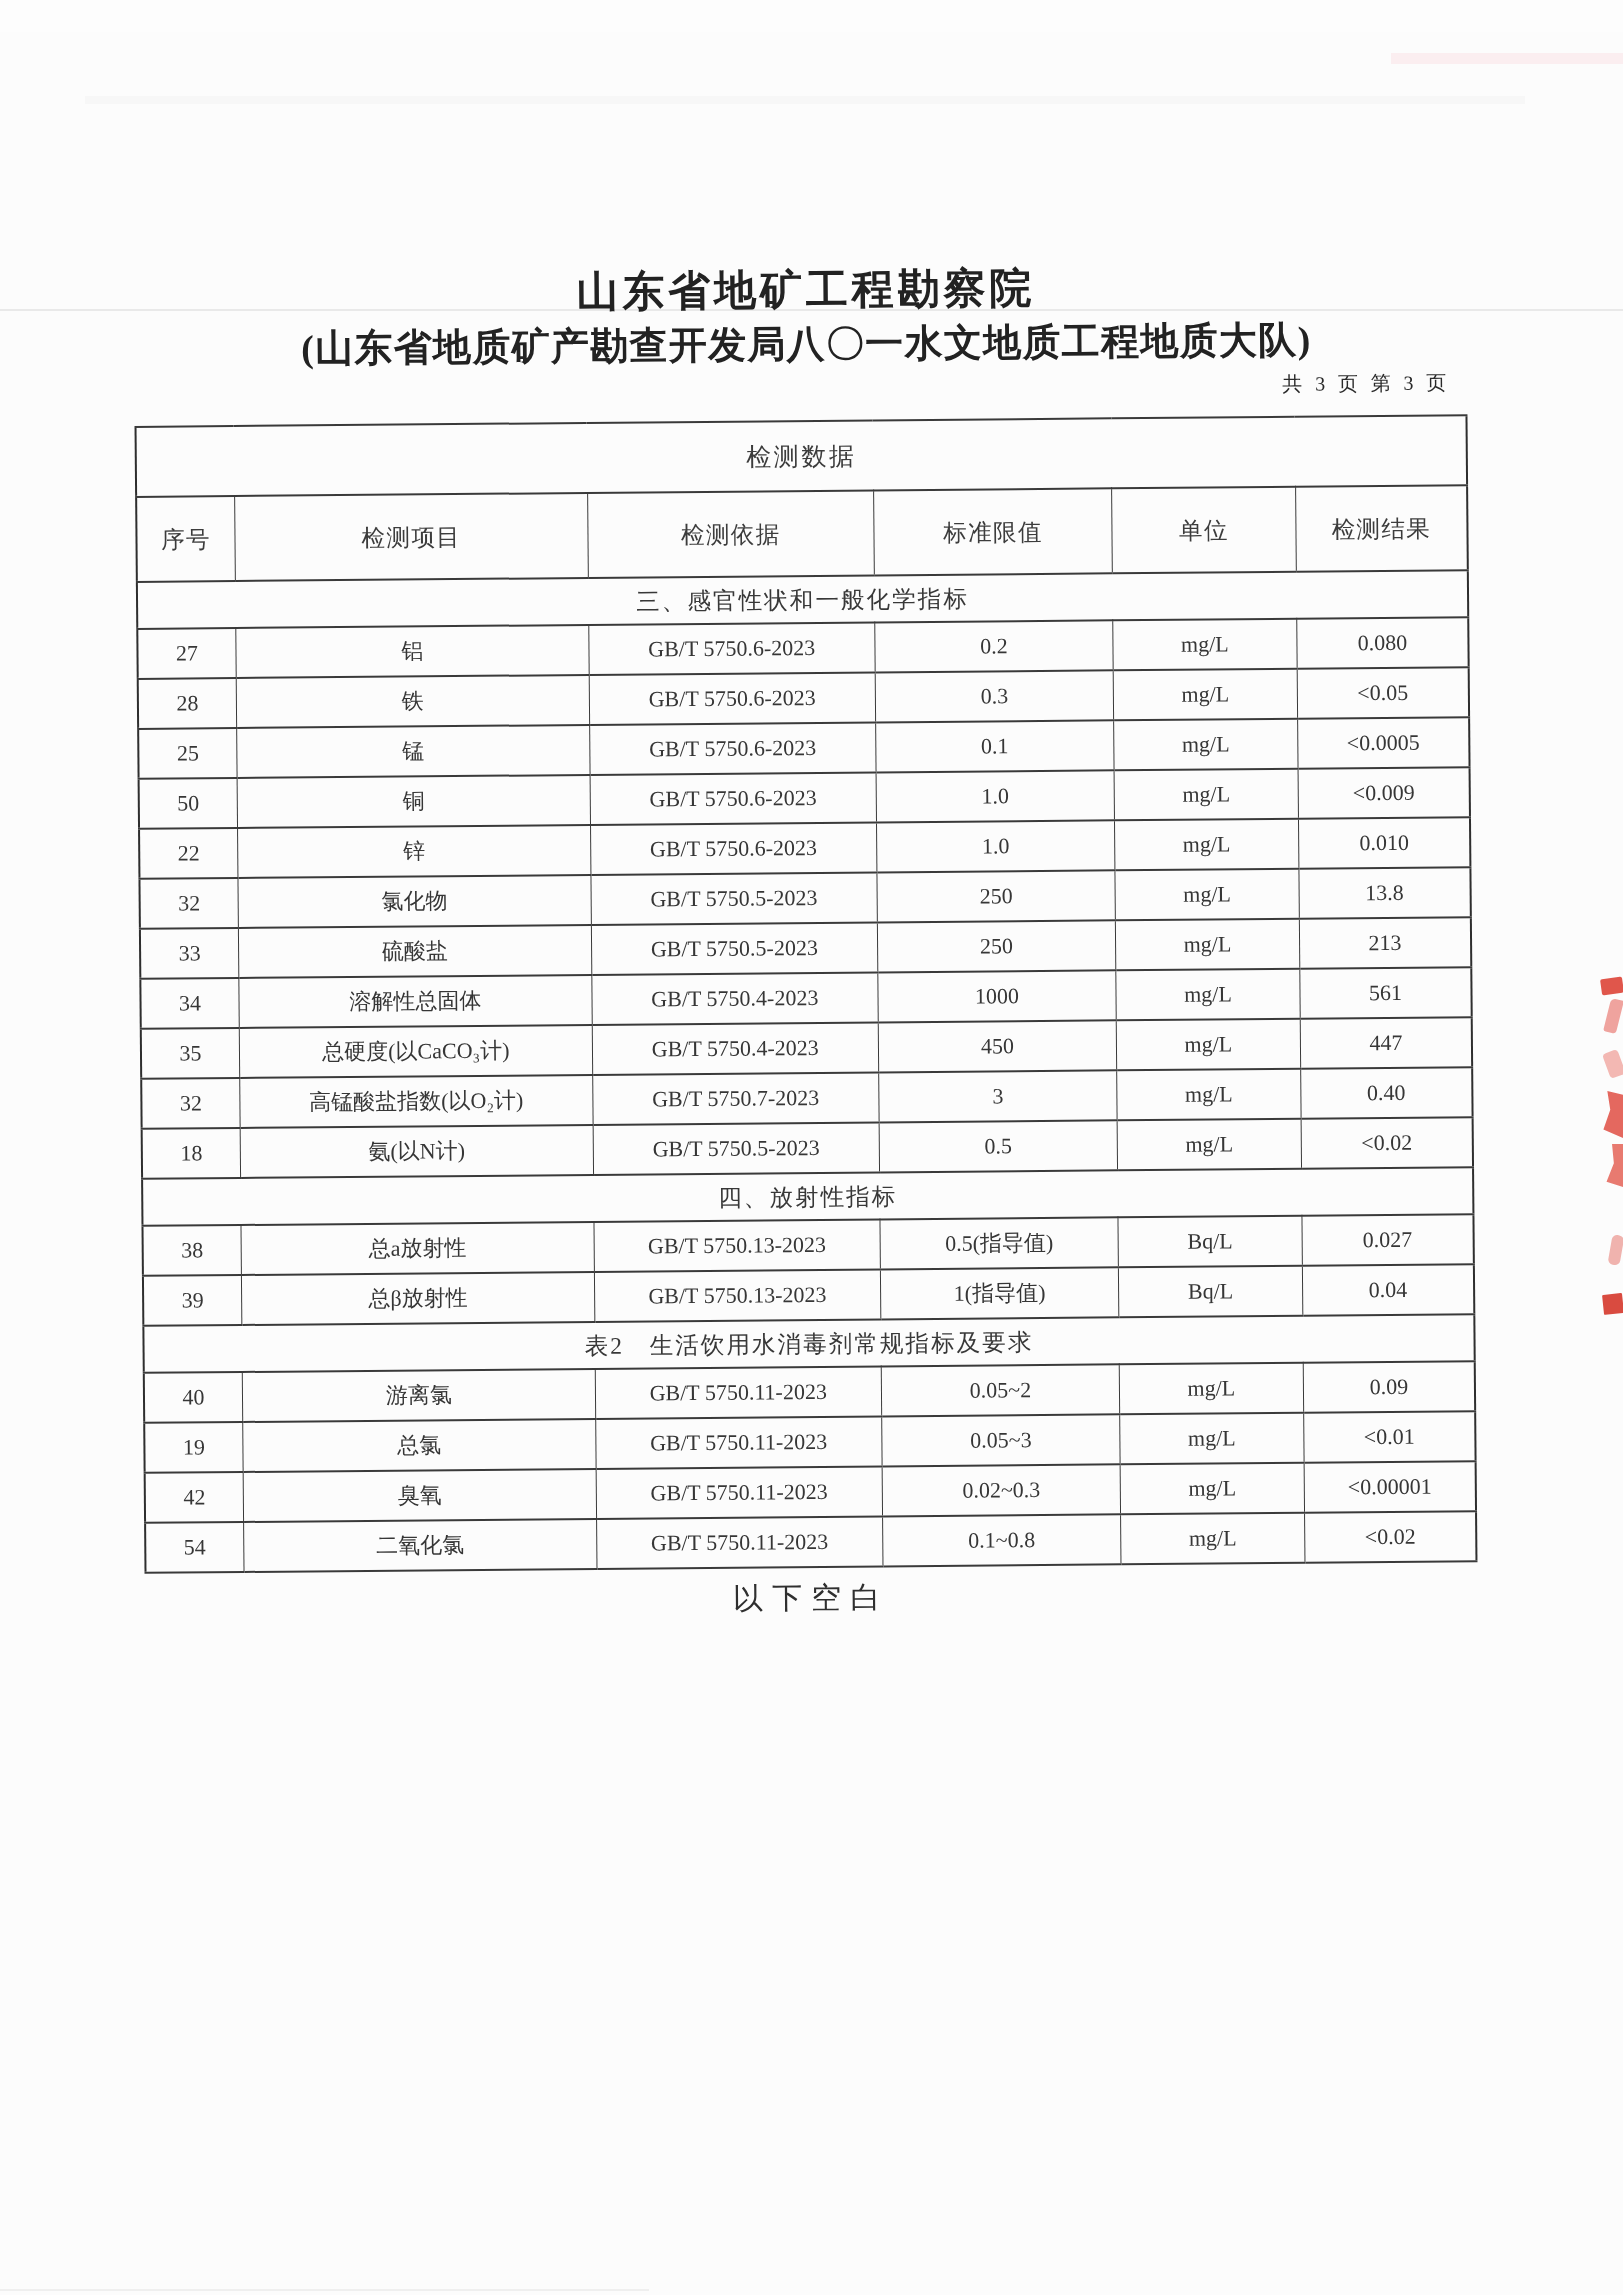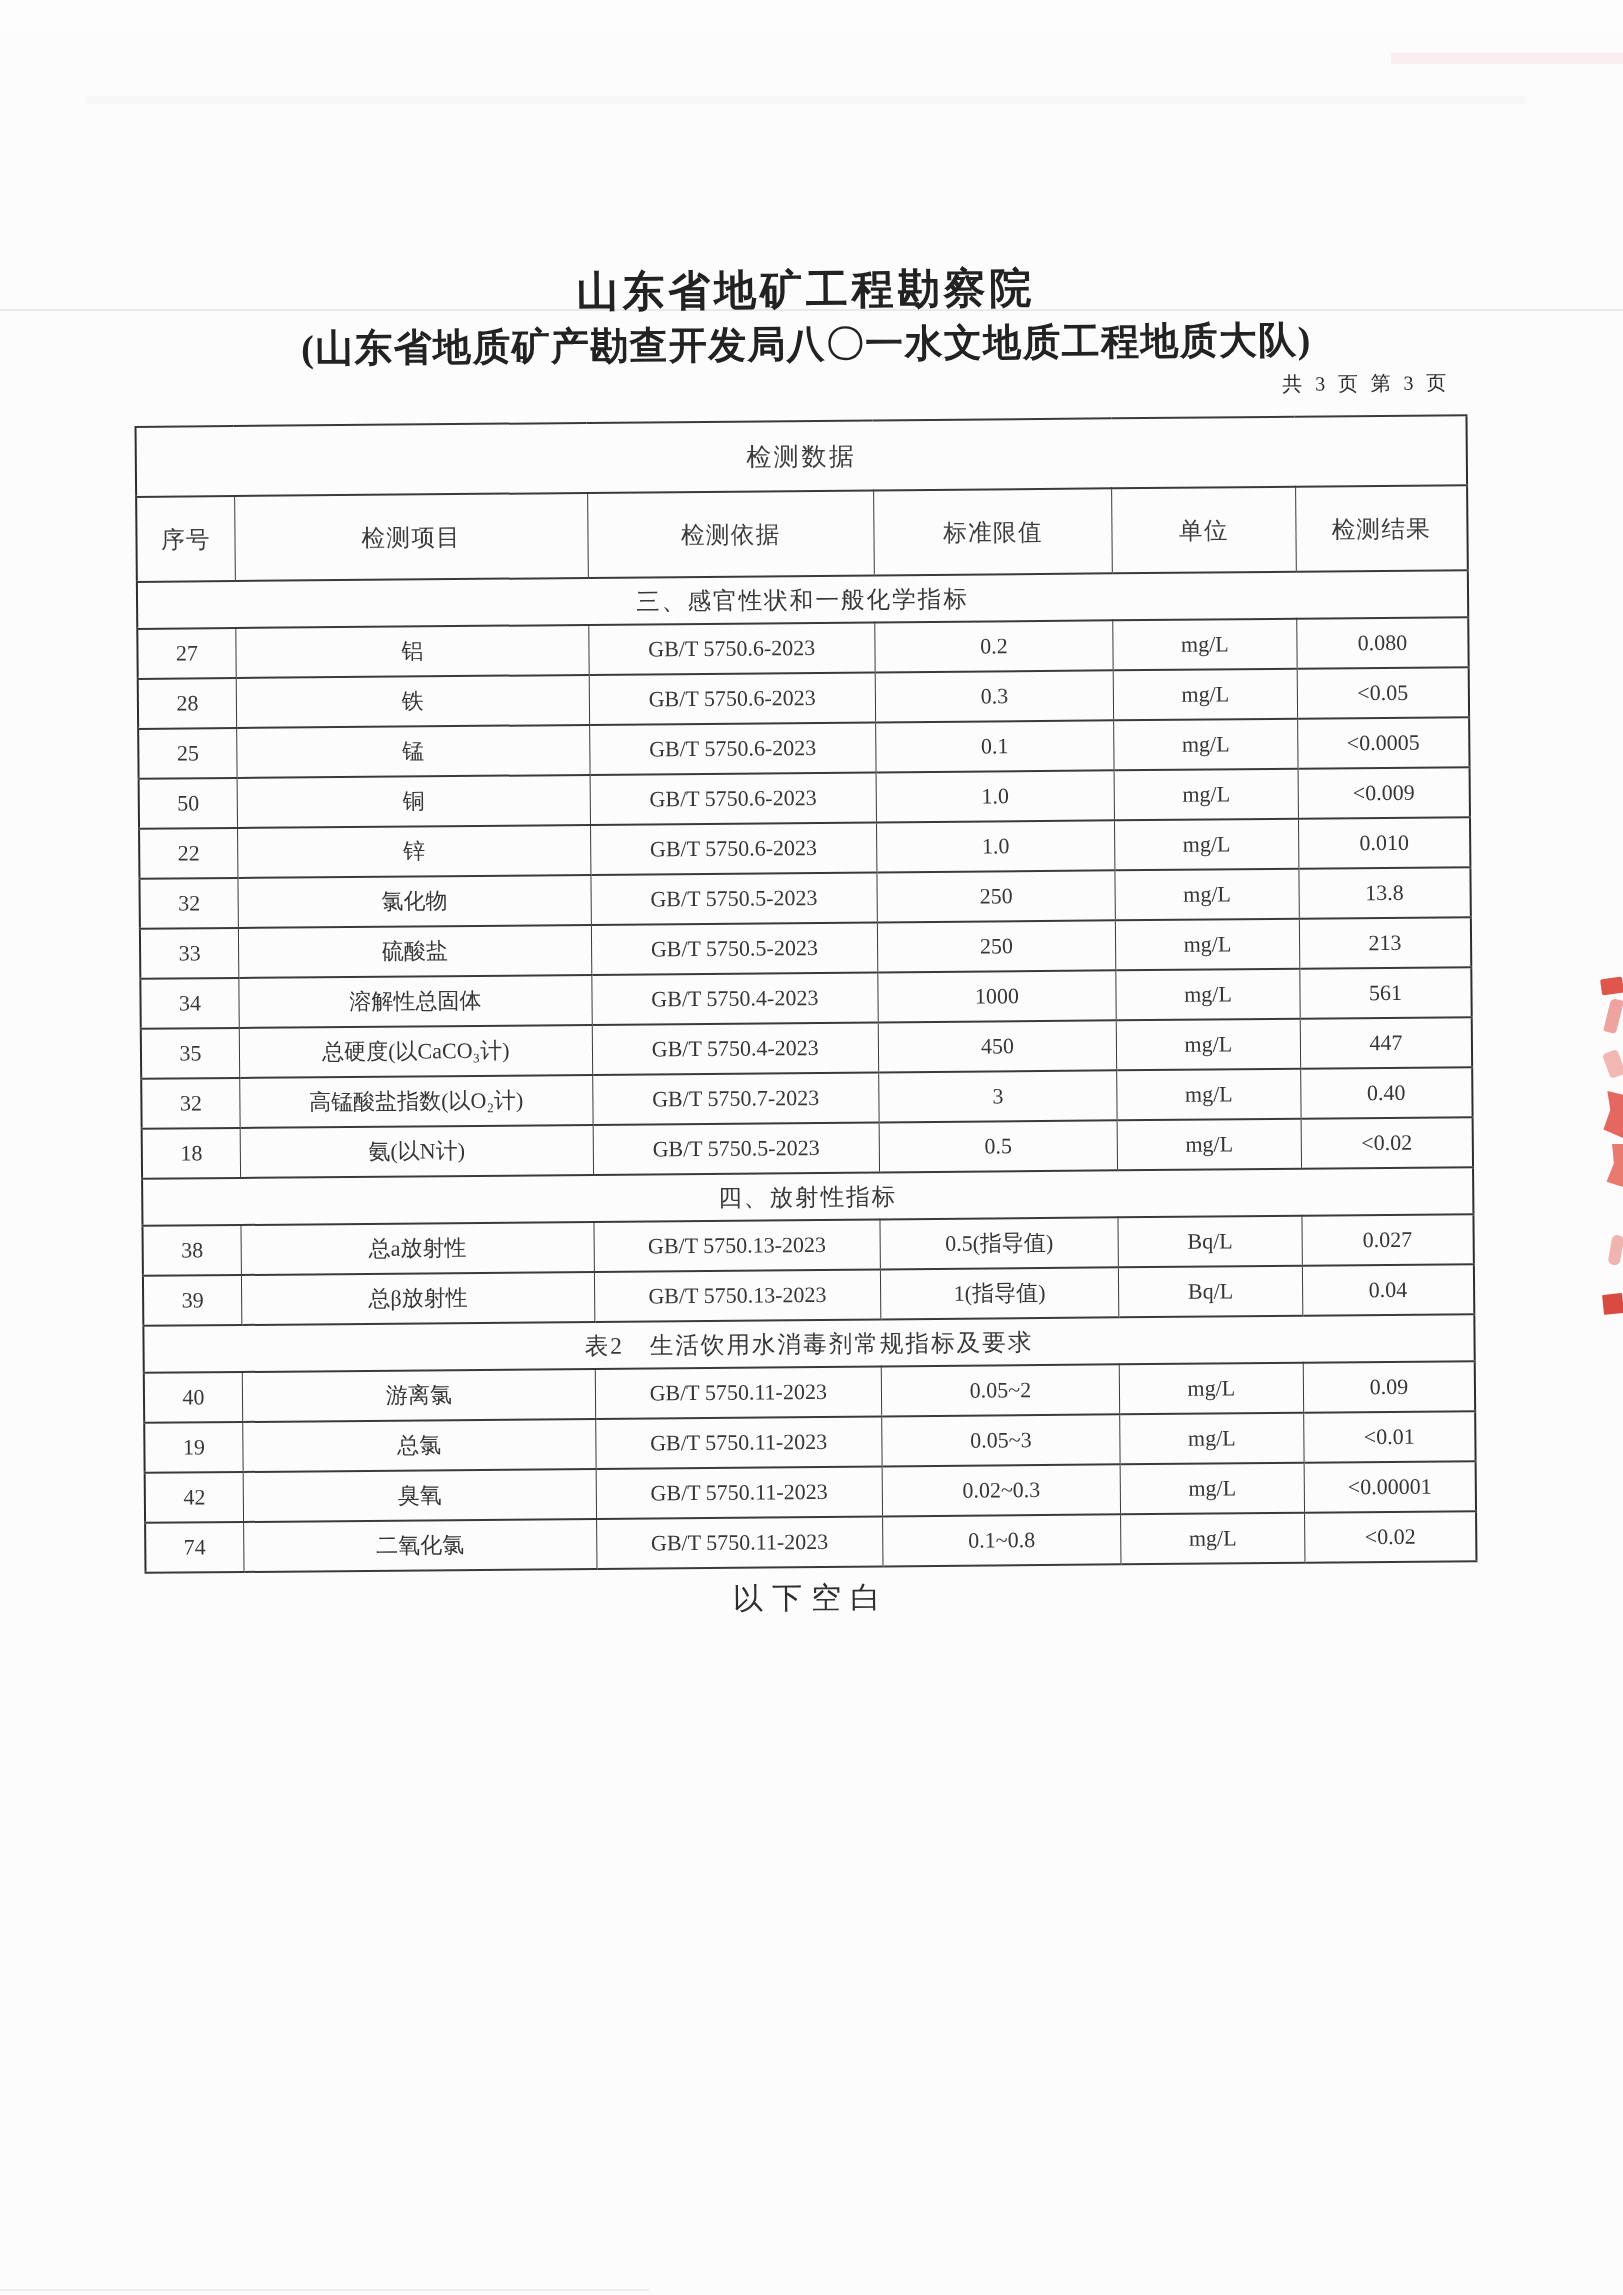--- a/index.html
+++ b/index.html
@@ -259,21 +259,21 @@
           </tr>
           <tr class="data-row">
             <td>42</td>
             <td>臭氧</td>
             <td>GB/T 5750.11-2023</td>
             <td>0.02~0.3</td>
             <td>mg/L</td>
             <td>&lt;0.00001</td>
           </tr>
           <tr class="data-row">
-            <td>74</td>
+            <td>54</td>
             <td>二氧化氯</td>
             <td>GB/T 5750.11-2023</td>
             <td>0.1~0.8</td>
             <td>mg/L</td>
             <td>&lt;0.02</td>
           </tr>
         </tbody>
     </table>
 
     <div class="footer-note">以下空白</div>

